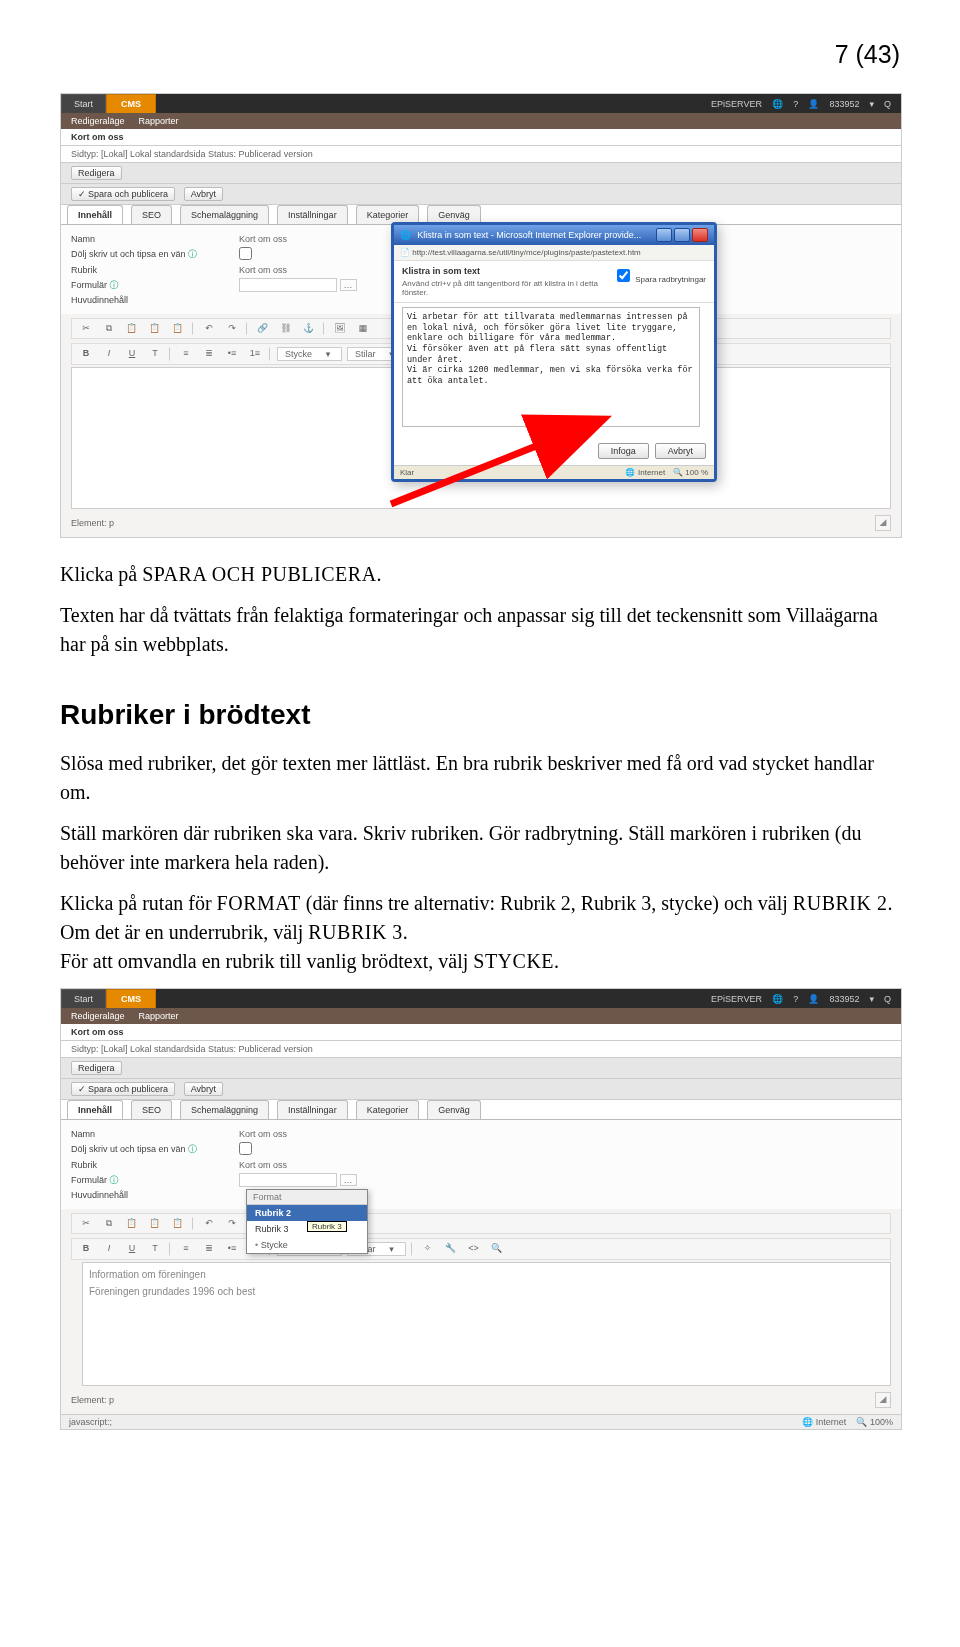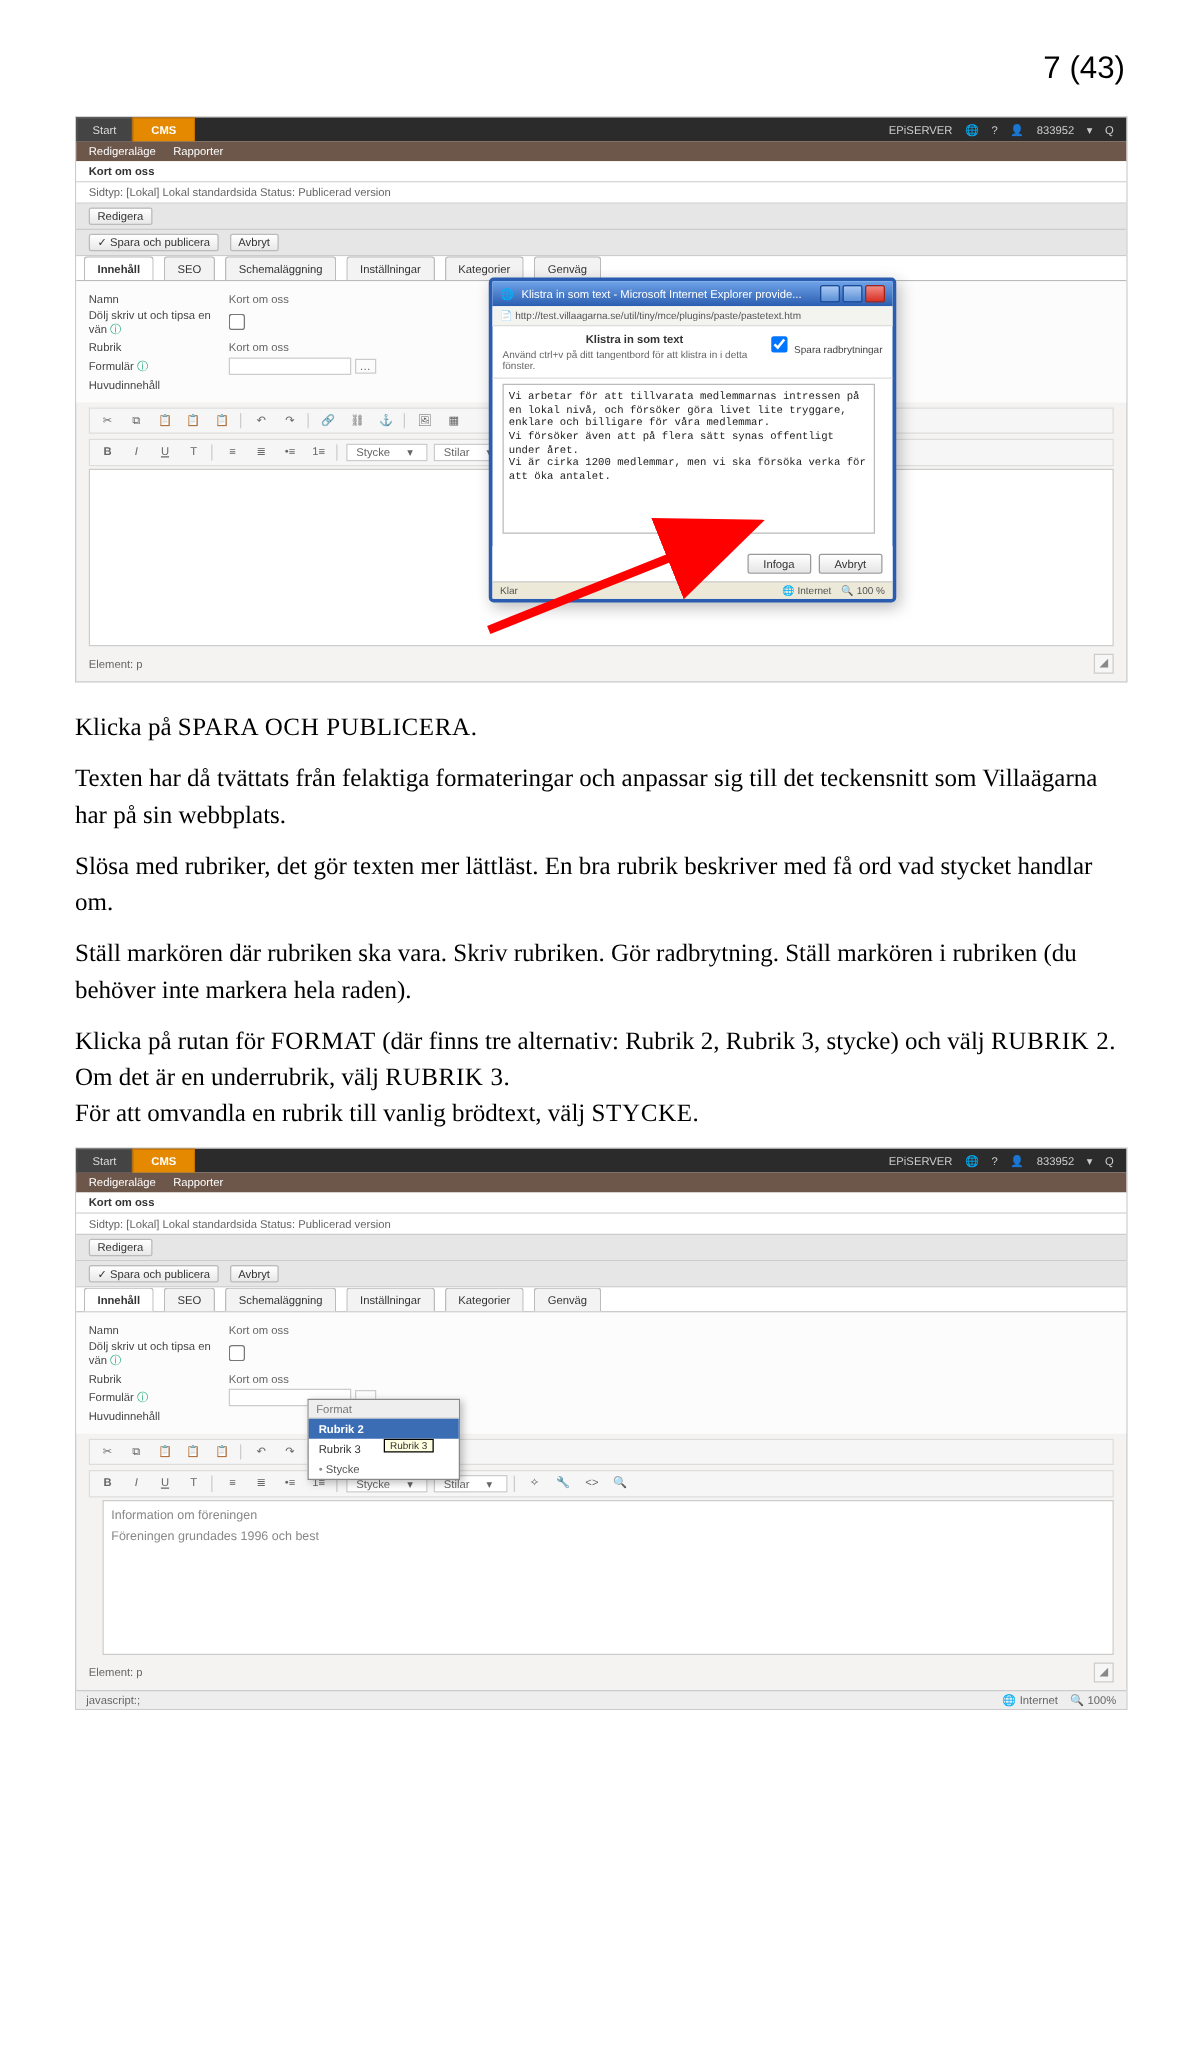--- a/index.html
+++ b/index.html
@@ -128,21 +128,21 @@
     padding: 6px 10px 6px 10px;
     background: #fcfcfc;
   }
   .form-row {
     display: flex;
     align-items: center;
     margin: 3px 0;
     font-size: 9px;
   }
   .form-row .lbl {
-    width: 112px;
+    width: 168px;
     color: #444;
   }
   .form-row .field {
     color: #666;
   }
   .form-row input[type=text] {
     font-size: 9px;
     padding: 1px 3px;
     border: 1px solid #ccc;
     background: #fff;
@@ -244,21 +244,20 @@
     color: #555;
   }
   .paste-dialog .section {
     border-bottom: 1px solid #ddd;
     padding: 5px 8px;
   }
   .paste-dialog .section .h {
     font-weight: bold;
     font-size: 9px;
     margin-bottom: 3px;
-    text-align: center;
   }
   .paste-dialog .section .chk {
     float: right;
     font-size: 8px;
     color: #444;
   }
   .paste-dialog .section .hint {
     font-size: 8px;
     color: #666;
   }
@@ -528,20 +527,21 @@
       </defs>
       <line x1="10" y1="95" x2="218" y2="12" stroke="#ff0000" stroke-width="7" marker-end="url(#ah)"></line>
     </svg>
   </div>
 
   <p class="body-text">
     <span>Klicka på </span><span class="small-caps">SPARA OCH PUBLICERA</span><span>.</span>
   </p>
   <p class="body-text">Texten har då tvättats från felaktiga formateringar och anpassar sig till det teckensnitt som Villaägarna har på sin webbplats.</p>
 
+  <h2 class="section-heading">Rubriker i brödtext</h2>
 
   <p class="body-text">Slösa med rubriker, det gör texten mer lättläst. En bra rubrik beskriver med få ord vad stycket handlar om.</p>
   <p class="body-text">Ställ markören där rubriken ska vara. Skriv rubriken. Gör radbrytning. Ställ markören i rubriken (du behöver inte markera hela raden).</p>
   <p class="body-text">
     <span>Klicka på rutan för </span><span class="small-caps">FORMAT</span><span> (där finns tre alternativ: Rubrik 2, Rubrik 3, stycke) och välj </span><span class="small-caps">RUBRIK 2</span><span>.</span><br>
     <span>Om det är en underrubrik, välj </span><span class="small-caps">RUBRIK 3</span><span>.</span><br>
     <span>För att omvandla en rubrik till vanlig brödtext, välj </span><span class="small-caps">STYCKE</span><span>.</span>
   </p>
 
   <div class="shot">

